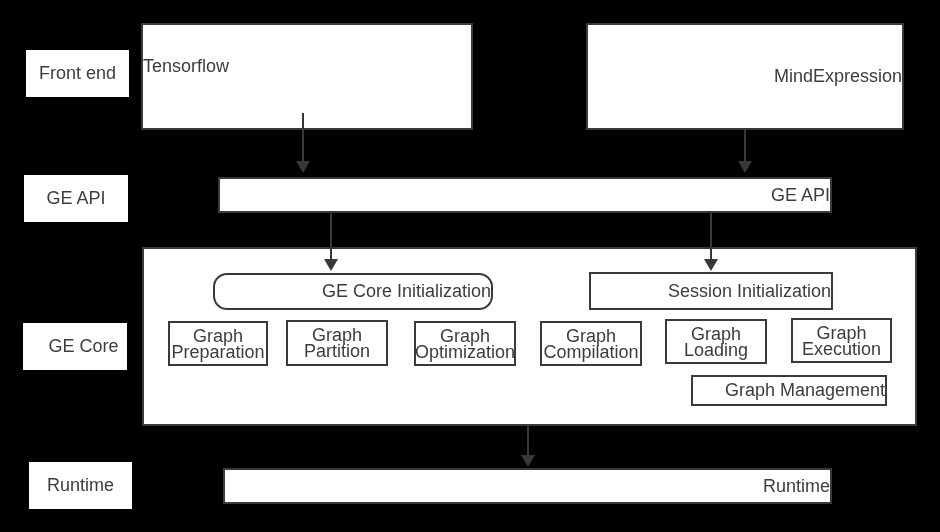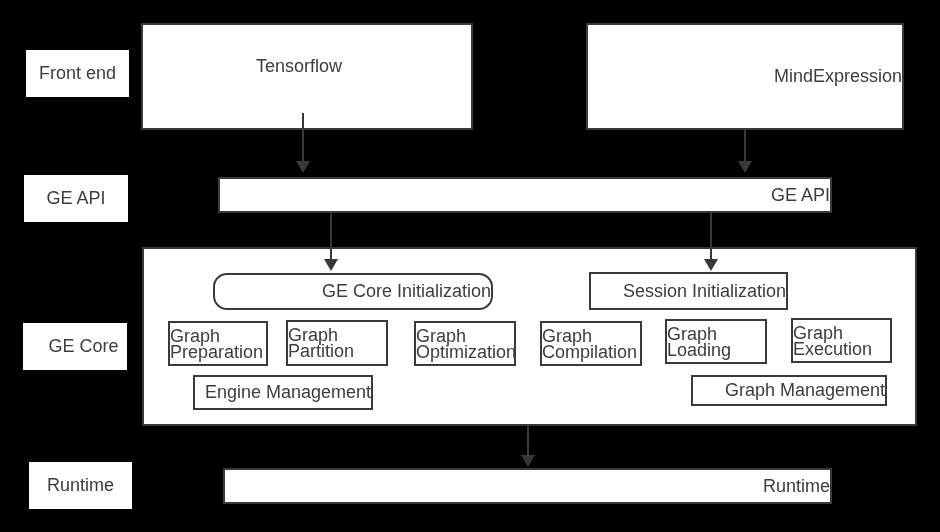--- a/index.html
+++ b/index.html
@@ -4,41 +4,41 @@
 <style>
   html,body{margin:0;padding:0;background:#000;}
   .canvas{
     position:relative;width:940px;height:532px;background:#000000;
     font-family:"Liberation Sans","DejaVu Sans",sans-serif;
     color:#3d3d3d;font-size:18px;overflow:hidden;
   }
   .box{position:absolute;background:#ffffff;border:2px solid #3a3a3a;box-sizing:border-box;}
   .side-label{position:absolute;background:#ffffff;display:flex;align-items:center;justify-content:center;box-sizing:border-box;}
   .flexc{display:flex;align-items:center;justify-content:flex-end;text-align:center;}
-  .stage{display:flex;flex-direction:column;align-items:flex-start;justify-content:center;line-height:16px;text-align:center;}
+  .stage{display:flex;flex-direction:column;align-items:center;justify-content:center;line-height:16px;text-align:center;}
 
   
   #lbl-front-end{left:26px;top:50px;width:103px;height:47px;}
   #lbl-ge-api{left:24px;top:175px;width:104px;height:47px;}
   #lbl-ge-core{left:23px;top:323px;width:104px;height:47px;padding-left:17px;}
   #lbl-runtime{left:29px;top:462px;width:103px;height:47px;}
 
   
   #box-tensorflow{left:141px;top:23px;width:332px;height:107px;}
-  .tf-title{position:absolute;left:0;right:16px;top:31px;text-align:center;}
+  .tf-title{position:absolute;left:0;right:16px;top:31px;}
   #box-tf-adapter{left:70px;top:53px;width:180px;height:34px;}
   #box-mindexpression{left:586px;top:23px;width:318px;height:107px;}
 
   
   #bar-ge-api{left:218px;top:177px;width:614px;height:36px;}
 
   
   #box-ge-core{left:142px;top:247px;width:775px;height:179px;}
   #b-gci{left:69px;top:24px;width:280px;height:37px;border-radius:14px;}
-  #b-si{left:445px;top:23px;width:199px;height:38px;}
+  #b-si{left:445px;top:23px;width:244px;height:38px;}
   #b-s0{left:24px;top:72px;width:100px;height:45px;}
   #b-s1{left:142px;top:71px;width:102px;height:46px;}
   #b-s2{left:270px;top:72px;width:102px;height:45px;}
   #b-s3{left:396px;top:72px;width:102px;height:45px;}
   #b-s4{left:521px;top:70px;width:102px;height:45px;}
   #b-s5{left:647px;top:69px;width:101px;height:45px;}
   #b-m0{left:49px;top:126px;width:180px;height:35px;}
   #b-m1{left:294px;top:125px;width:182px;height:32px;}
   #b-m2{left:547px;top:126px;width:196px;height:31px;}
 
@@ -103,23 +103,20 @@
     </div>
     <div class="box stage" id="b-s4">
       <span>Graph</span>
       <span>Loading</span>
     </div>
     <div class="box stage" id="b-s5">
       <span>Graph</span>
       <span>Execution</span>
     </div>
 
-    <div class="box flexc" id="b-m0">
-      <span>Engine Management</span>
-    </div>
     <div class="box flexc" id="b-m2">
       <span>Graph Management</span>
     </div>
   </div>
 
   <div class="box flexc" id="bar-runtime">
     <span>Runtime</span>
   </div>
 
   <div class="arrow" id="a1">

